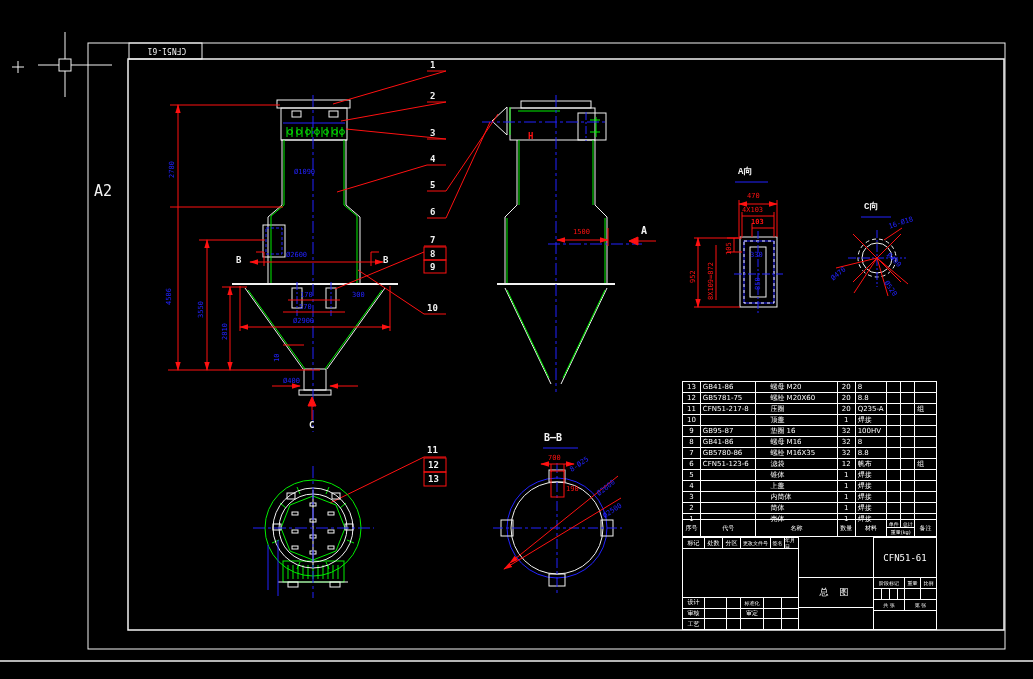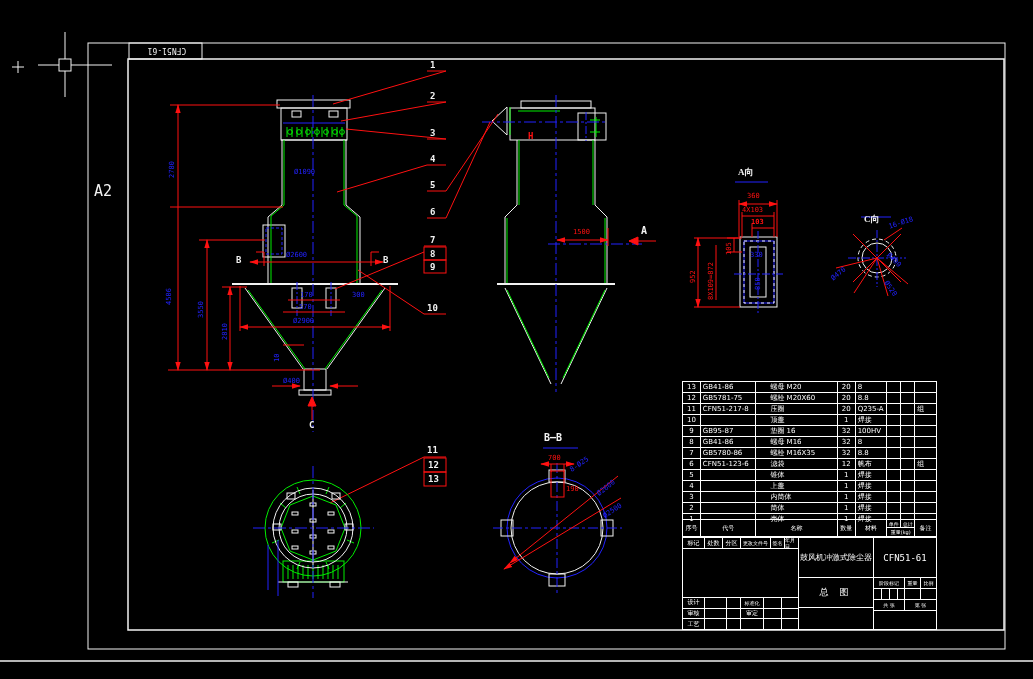--- a/index.html
+++ b/index.html
@@ -4,21 +4,21 @@
 <style>
   html,body{margin:0;padding:0;background:#000;}
   .stage{position:relative;width:1033px;height:679px;background:#000;overflow:hidden;
          font-family:"DejaVu Sans Mono","Liberation Mono",monospace;}
   svg.lw{position:absolute;left:0;top:0;}
   .t{position:absolute;white-space:pre;line-height:1;}
   .w{color:#f2f2f2;} .r{color:#ff1111;} .b{color:#2222ff;}
   .f7{font-size:7px;} .f8{font-size:8px;} .f9{font-size:9px;font-weight:bold;}
   .f10{font-size:10px;font-weight:bold;} .f15{font-size:15px;}
   .v{transform:rotate(-90deg);transform-origin:0 0;}
-  .cn{font-family:Liberation Serif, serif;}
+  .cn{font-family:Liberation Mono, monospace;}
   
   .tbl{position:absolute;left:682px;top:381px;width:255px;color:#fff;
        font-size:7px;font-family:"DejaVu Sans","Liberation Sans",sans-serif;}
   .prows{position:absolute;left:0;top:0;width:255px;height:139px;display:flex;
          flex-direction:column;border:1px solid #fff;box-sizing:border-box;}
   .prow{flex:1;display:flex;border-bottom:1px solid #fff;box-sizing:border-box;align-items:center;}
   .prow:last-child{border-bottom:none;}
   .c{display:block;height:100%;border-right:1px solid #fff;box-sizing:border-box;
      overflow:hidden;display:flex;align-items:center;padding-left:2px;}
   .c:last-child{border-right:none;}
@@ -372,30 +372,30 @@
 <div class="t b f7" style="left:283px;top:378px;">Ø400</div>
 <div class="t w f9" style="left:236px;top:256px;">B</div>
 <div class="t w f9" style="left:383px;top:256px;">B</div>
 <div class="t w f9" style="left:309px;top:421px;">C</div>
 
 <div class="t r f7" style="left:573px;top:229px;text-align:right;">1500</div>
 <div class="t w f10" style="left:641px;top:226px;">A</div>
 <div class="t r f9" style="left:528px;top:132px;">H</div>
 
 <div class="t w f9 cn" style="left:738px;top:168px;">A向</div>
-<div class="t r f7" style="left:747px;top:193px;">360</div>
+<div class="t r f7" style="left:747px;top:193px;">470</div>
 <div class="t r f7" style="left:742px;top:207px;">4X103</div>
 <div class="t r f7" style="left:751px;top:219px;font-weight:bold;">103</div>
 <div class="t r f7 v" style="left:726px;top:255px;">105</div>
 <div class="t r f7 v" style="left:690px;top:283px;">952</div>
 <div class="t r f7 v" style="left:708px;top:300px;">8X109=872</div>
 <div class="t b f7" style="left:750px;top:252px;">330</div>
 <div class="t b f7 v" style="left:755px;top:290px;">850</div>
 
-<div class="t w f9 cn" style="left:864px;top:203px;margin-top:12px;">C向</div>
+<div class="t w f9 cn" style="left:864px;top:203px;">C向</div>
 <div class="t b f7" style="left:888px;top:224px;transform:rotate(-18deg);transform-origin:0 0;">16-Ø18</div>
 <div class="t b f7" style="left:830px;top:277px;transform:rotate(-40deg);transform-origin:0 0;">Ø470</div>
 <div class="t b f7" style="left:890px;top:252px;transform:rotate(45deg);transform-origin:0 0;">Ø400</div>
 <div class="t b f7" style="left:888px;top:280px;transform:rotate(55deg);transform-origin:0 0;">Ø520</div>
 
 <div class="t w f10" style="left:544px;top:433px;">B—B</div>
 <div class="t r f7" style="left:548px;top:455px;">700</div>
 <div class="t r f7" style="left:566px;top:486px;">190</div>
 <div class="t b f7" style="left:569px;top:468px;transform:rotate(-35deg);transform-origin:0 0;">8-Ø25</div>
 <div class="t b f7" style="left:596px;top:492px;transform:rotate(-38deg);transform-origin:0 0;">Ø2600</div>
@@ -596,21 +596,20 @@
     <div class="srow">
       <span style="width:22px;">工艺</span>
       <span style="width:22px;"></span>
       <span style="width:14px;"></span>
       <span style="width:23px;"></span>
       <span style="width:18px;"></span>
       <span style="flex:1;"></span>
     </div>
   </div>
 </div>
-<div class="tb ctr" style="left:798px;top:537px;width:76px;height:41px;font-size:8px;">鼓风机冲激式除尘器</div>
 <div class="tb ctr" style="left:798px;top:577px;width:76px;height:31px;font-size:9px;letter-spacing:4px;">总  图</div>
 <div class="tb" style="left:798px;top:607px;width:76px;height:23px;"></div>
 <div class="tb ctr" style="left:873px;top:537px;width:64px;height:41px;font-size:9px;font-family:'DejaVu Sans Mono',monospace;">CFN51-61</div>
 <div class="tb" style="left:873px;top:577px;width:64px;height:12px;">
   <div class="row6">
     <span style="width:31px;font-size:5px;">阶段标记</span>
     <span style="width:16px;font-size:5px;">重量</span>
     <span style="flex:1;font-size:5px;">比例</span>
   </div>
 </div>

